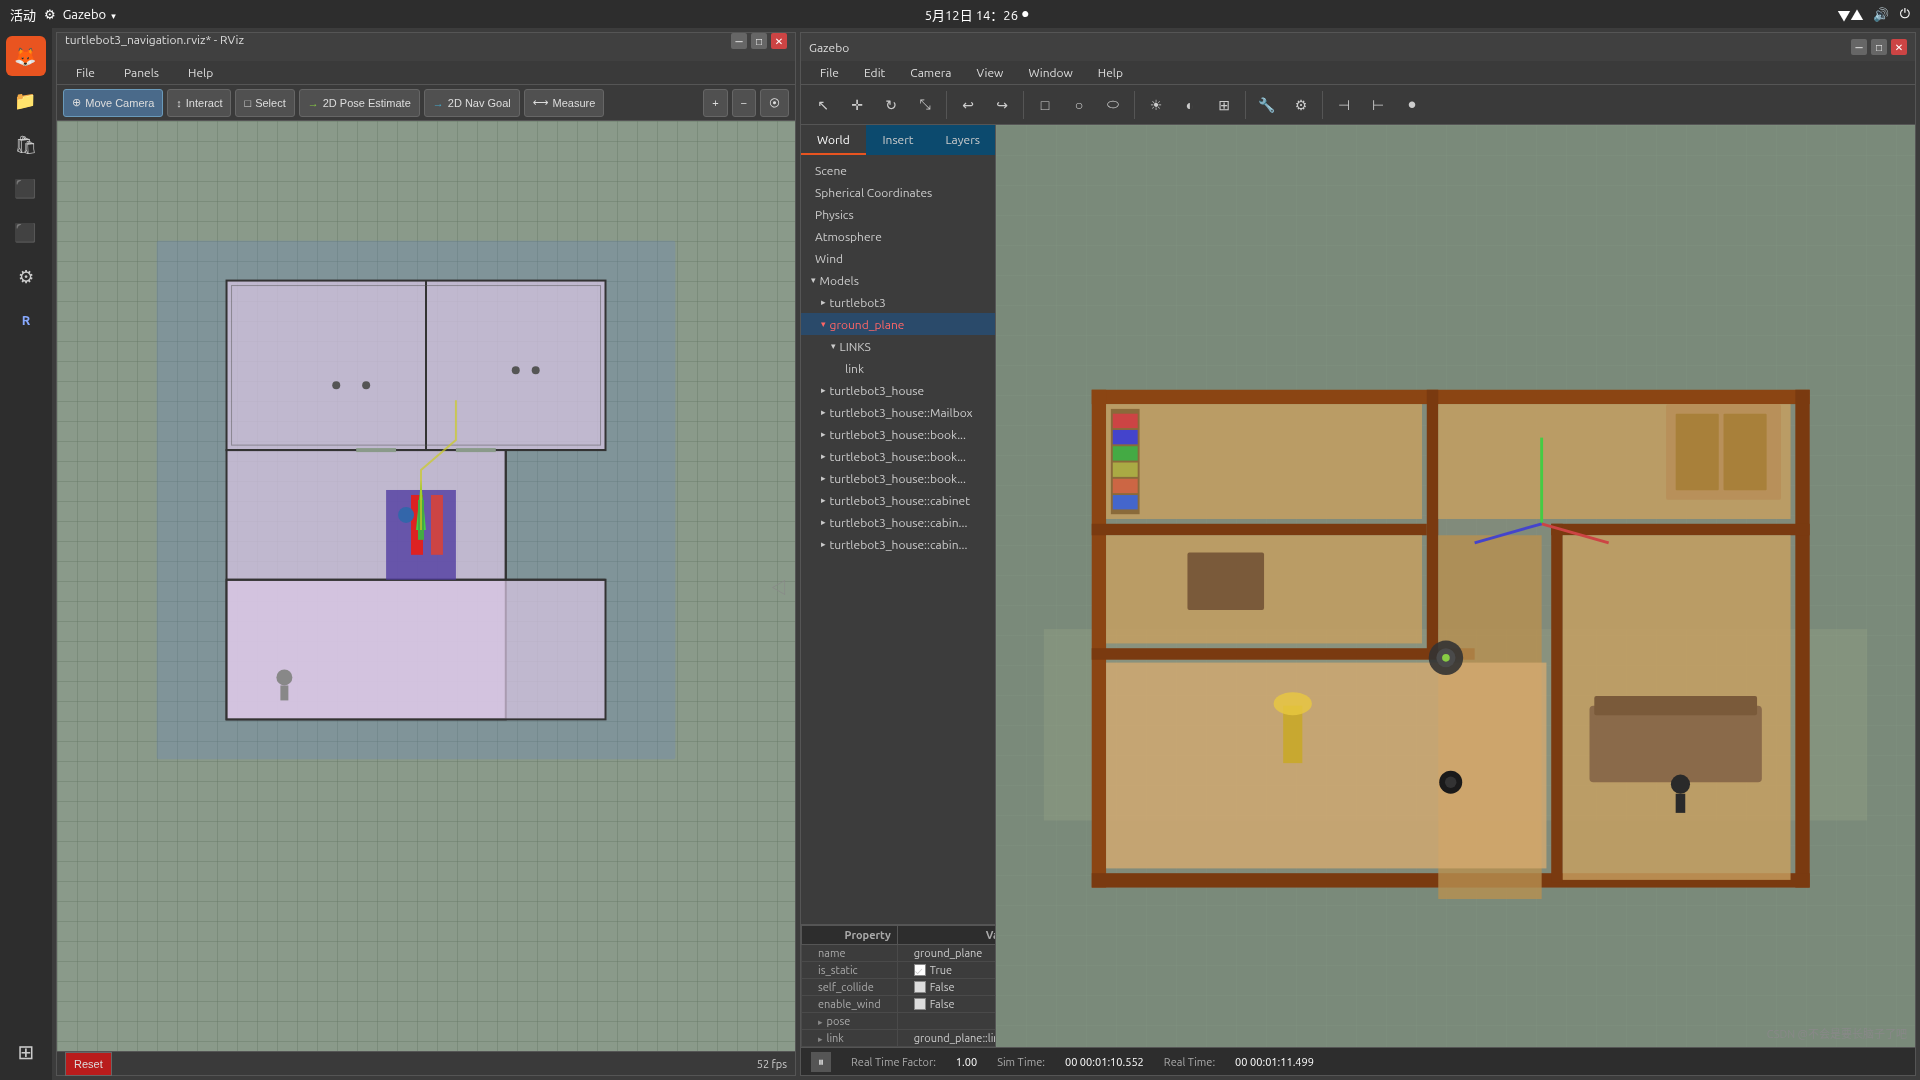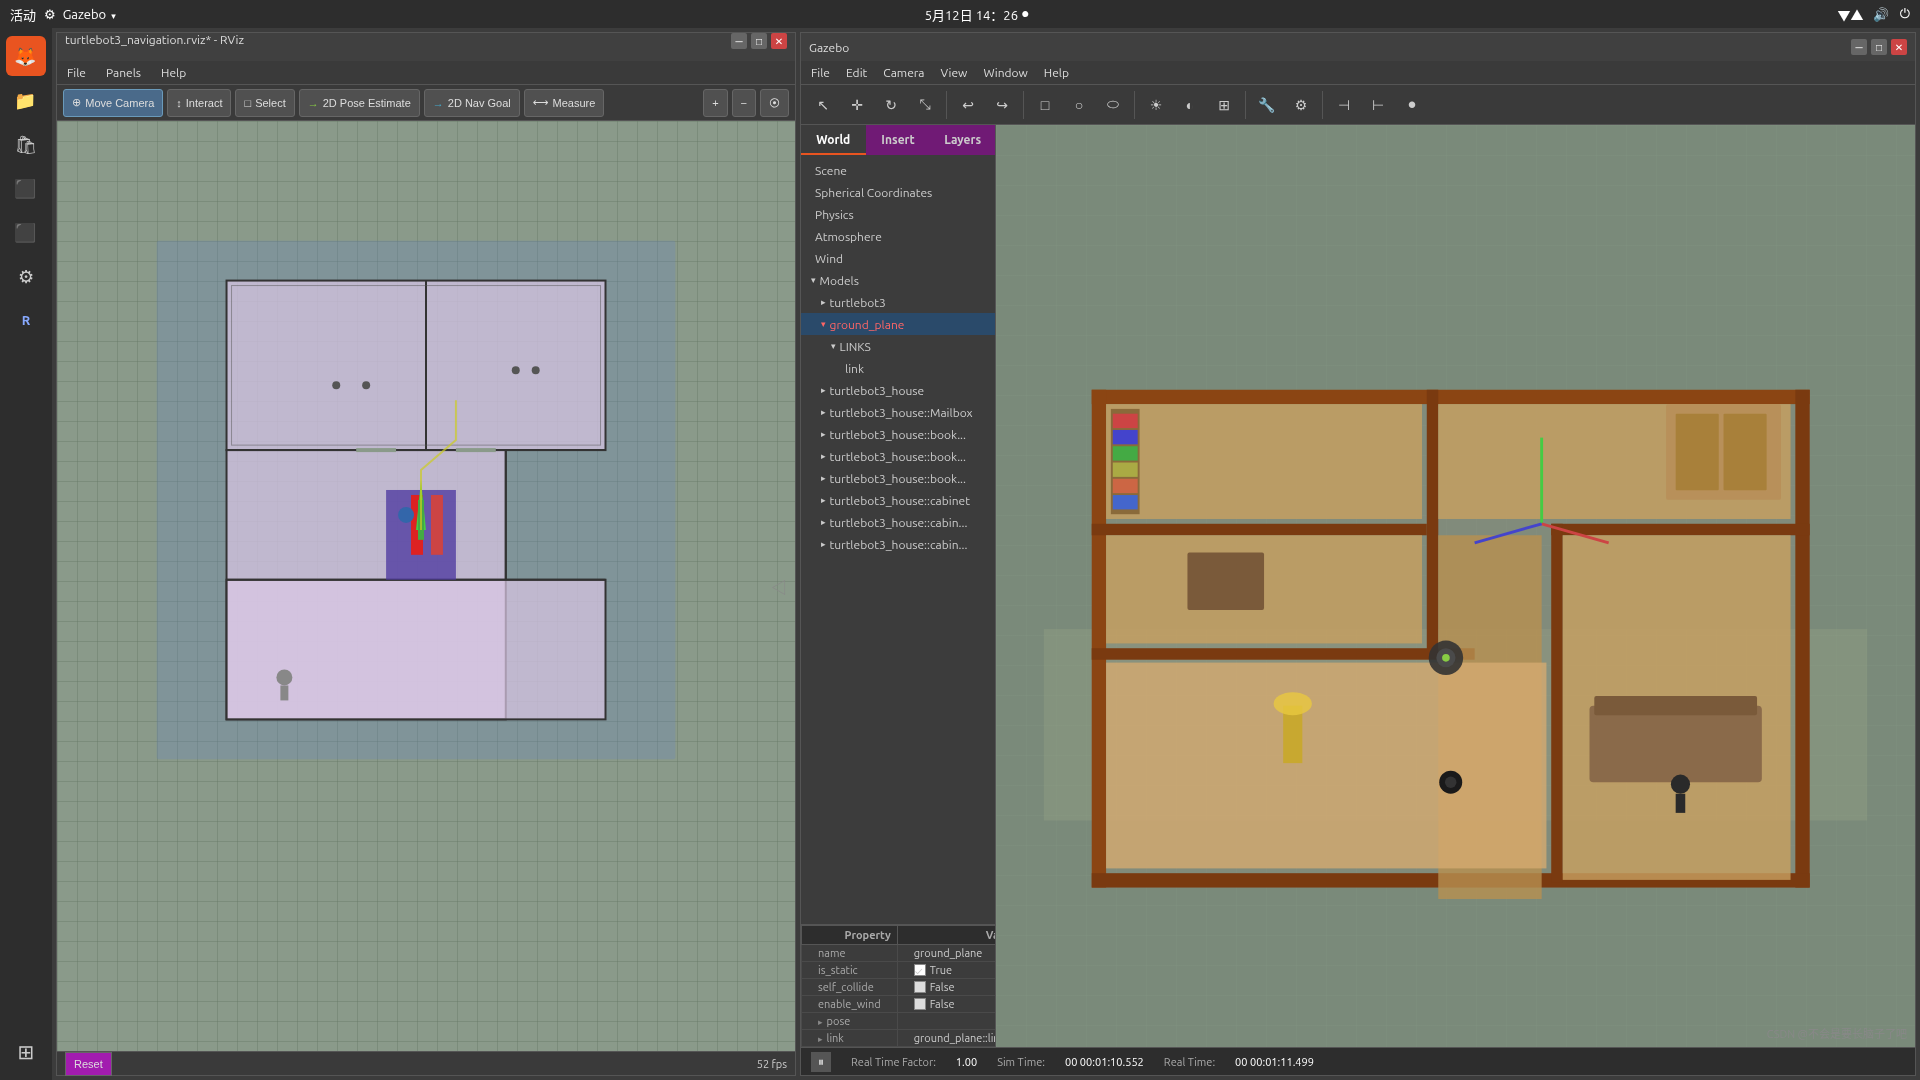--- a/index.html
+++ b/index.html
@@ -98,21 +98,21 @@
       background: #3a3a3a;
       display: flex;
       align-items: center;
       padding: 0 6px;
       gap: 12px;
       color: #ddd;
       font-size: 12px;
       flex-shrink: 0;
       border-bottom: 1px solid #555;
     }
-    .menu-item { cursor: pointer; padding: 2px 4px; }
+    .menu-item { cursor: pointer; padding: 2px 4px; margin-left: 9px; }
 
     .rviz-toolbar {
       height: 36px;
       background: #3a3a3a;
       display: flex;
       align-items: center;
       padding: 0 6px;
       gap: 4px;
       flex-shrink: 0;
       border-bottom: 1px solid #555;
@@ -233,23 +233,22 @@
       background: #3c3c3c;
       border-right: 1px solid #555;
       display: flex;
       flex-direction: column;
       overflow: hidden;
       flex-shrink: 0;
     }
 
     .world-tabs {
       display: flex;
-      background: #701a75;
-      flex-shrink: 0;
-      font-weight: bold;
+      background: #0c4a6e;
+      flex-shrink: 0;
     }
     .world-tab {
       flex: 1;
       height: 30px;
       display: flex;
       align-items: center;
       justify-content: center;
       font-size: 12px;
       color: #ccc;
       cursor: pointer;
@@ -369,21 +368,21 @@
 
     
     .floor-svg {
       position: absolute;
       inset: 0;
     }
 
     .rviz-reset-btn {
       height: 24px;
       padding: 0 8px;
-      background: #a21caf;
+      background: #b91c1c;
       border: 1px solid #666;
       color: #ddd;
       font-size: 11px;
       cursor: pointer;
     }
   </style>
 </head>
 <body>
 
 <div class="system-bar">

